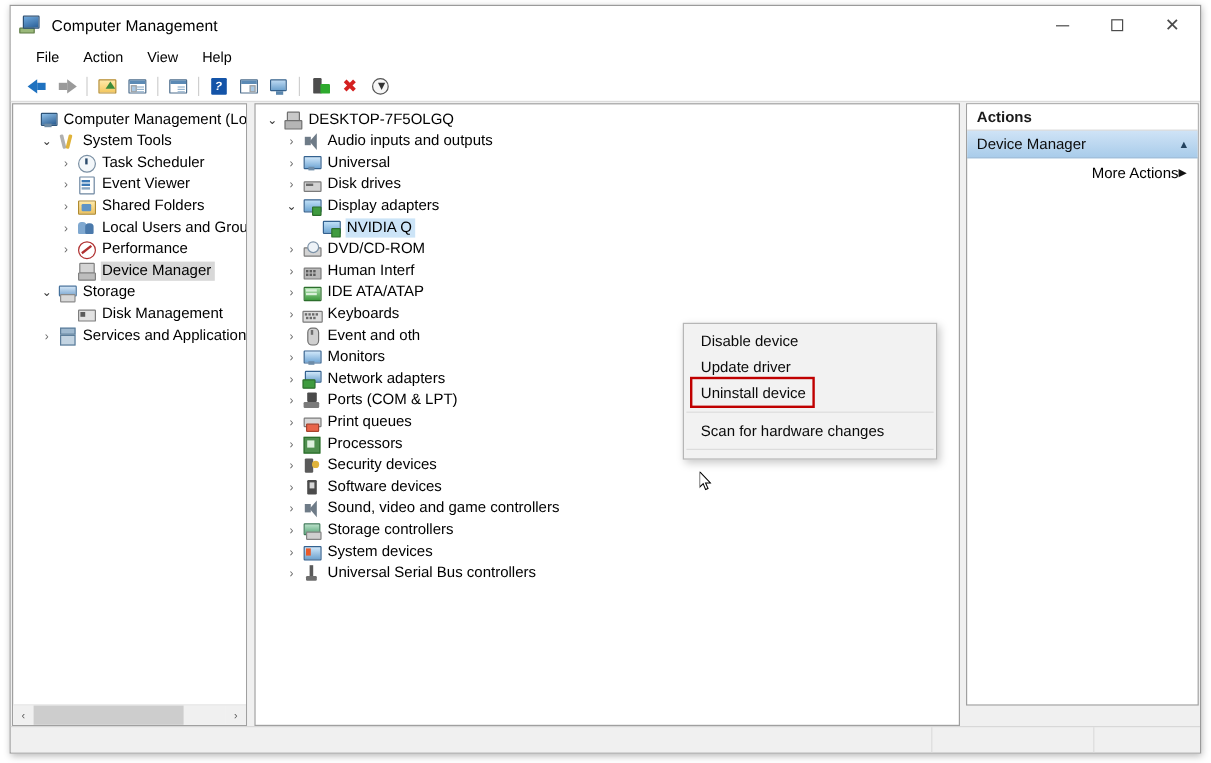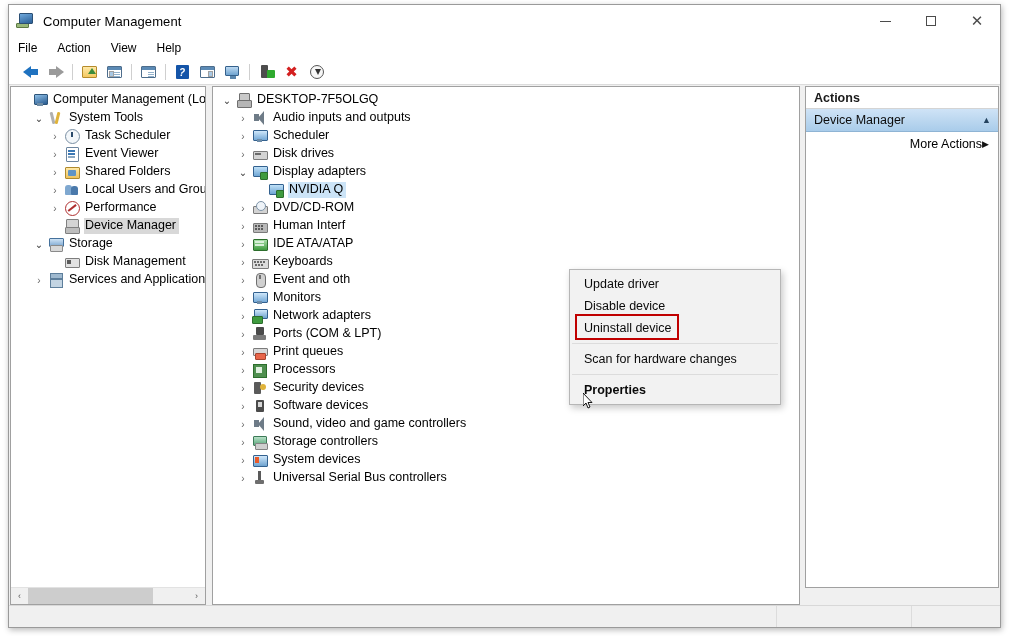--- a/index.html
+++ b/index.html
@@ -41,21 +41,21 @@
     color:#4b4b4b;
   }
   .glyph-min { width:11px; height:1px; background:#4b4b4b; }
   .glyph-max { width:10px; height:10px; border:1px solid #4b4b4b; }
   .glyph-close { font-size: 15px; line-height: 1; font-family:"DejaVu Sans", sans-serif; }
 
   
   .menubar {
     height: 23px; flex:0 0 23px;
     display:flex; align-items:center;
-    gap: 2px;
+    padding-left: 12px; gap: 2px;
     background:#ffffff;
   }
   .menu-item {
     font-size: 12px; color:#000;
     padding: 3px 9px 4px 9px; line-height: 1;
   }
 
   
   .toolbar {
     height: 25px; flex:0 0 25px;
@@ -426,21 +426,21 @@
             <span class="ni">
               <i class="ic ic-audio"></i>
             </span>
             <span class="lbl">Audio inputs and outputs</span>
           </div>
           <div class="node" style="padding-left: 22px;">
             <span class="tw">›</span>
             <span class="ni">
               <i class="ic ic-monitor"></i>
             </span>
-            <span class="lbl">Scheduler</span>
+            <span class="lbl">Universal</span>
           </div>
           <div class="node" style="padding-left: 22px;">
             <span class="tw">›</span>
             <span class="ni">
               <i class="ic ic-drive"></i>
             </span>
             <span class="lbl">Disk drives</span>
           </div>
           <div class="node" style="padding-left: 22px;">
             <span class="tw exp">⌄</span>
@@ -565,37 +565,34 @@
             <span class="tw">›</span>
             <span class="ni">
               <i class="ic ic-usb"></i>
             </span>
             <span class="lbl">Universal Serial Bus controllers</span>
           </div>
         </div>
 
       <div class="ctxmenu" id="ctxmenu">
           <div class="mi">
+            <span>Disable device</span>
+          </div>
+          <div class="mi">
             <span>Update driver</span>
-          </div>
-          <div class="mi">
-            <span>Disable device</span>
           </div>
           <div class="mi">
             <span>Uninstall device</span>
             <span class="redbox" style="border-color: rgb(192, 0, 0);"></span>
           </div>
           <div class="msep"></div>
           <div class="mi">
             <span>Scan for hardware changes</span>
           </div>
           <div class="msep"></div>
-          <div class="mi bold">
-            <span>Properties</span>
-          </div>
         </div>
       <svg class="cursor" viewBox="0 0 10 16">
         <polygon points="0,0 0,13 3,10 5,15 7,14 5,9.5 9,9.5" fill="#ffffff" stroke="#000000" stroke-width="0.9"></polygon>
       </svg>
     </div>
 
     <div class="splitter2"></div>
 
     <div class="pane pane-right">
       <div class="act-head">Actions</div>

